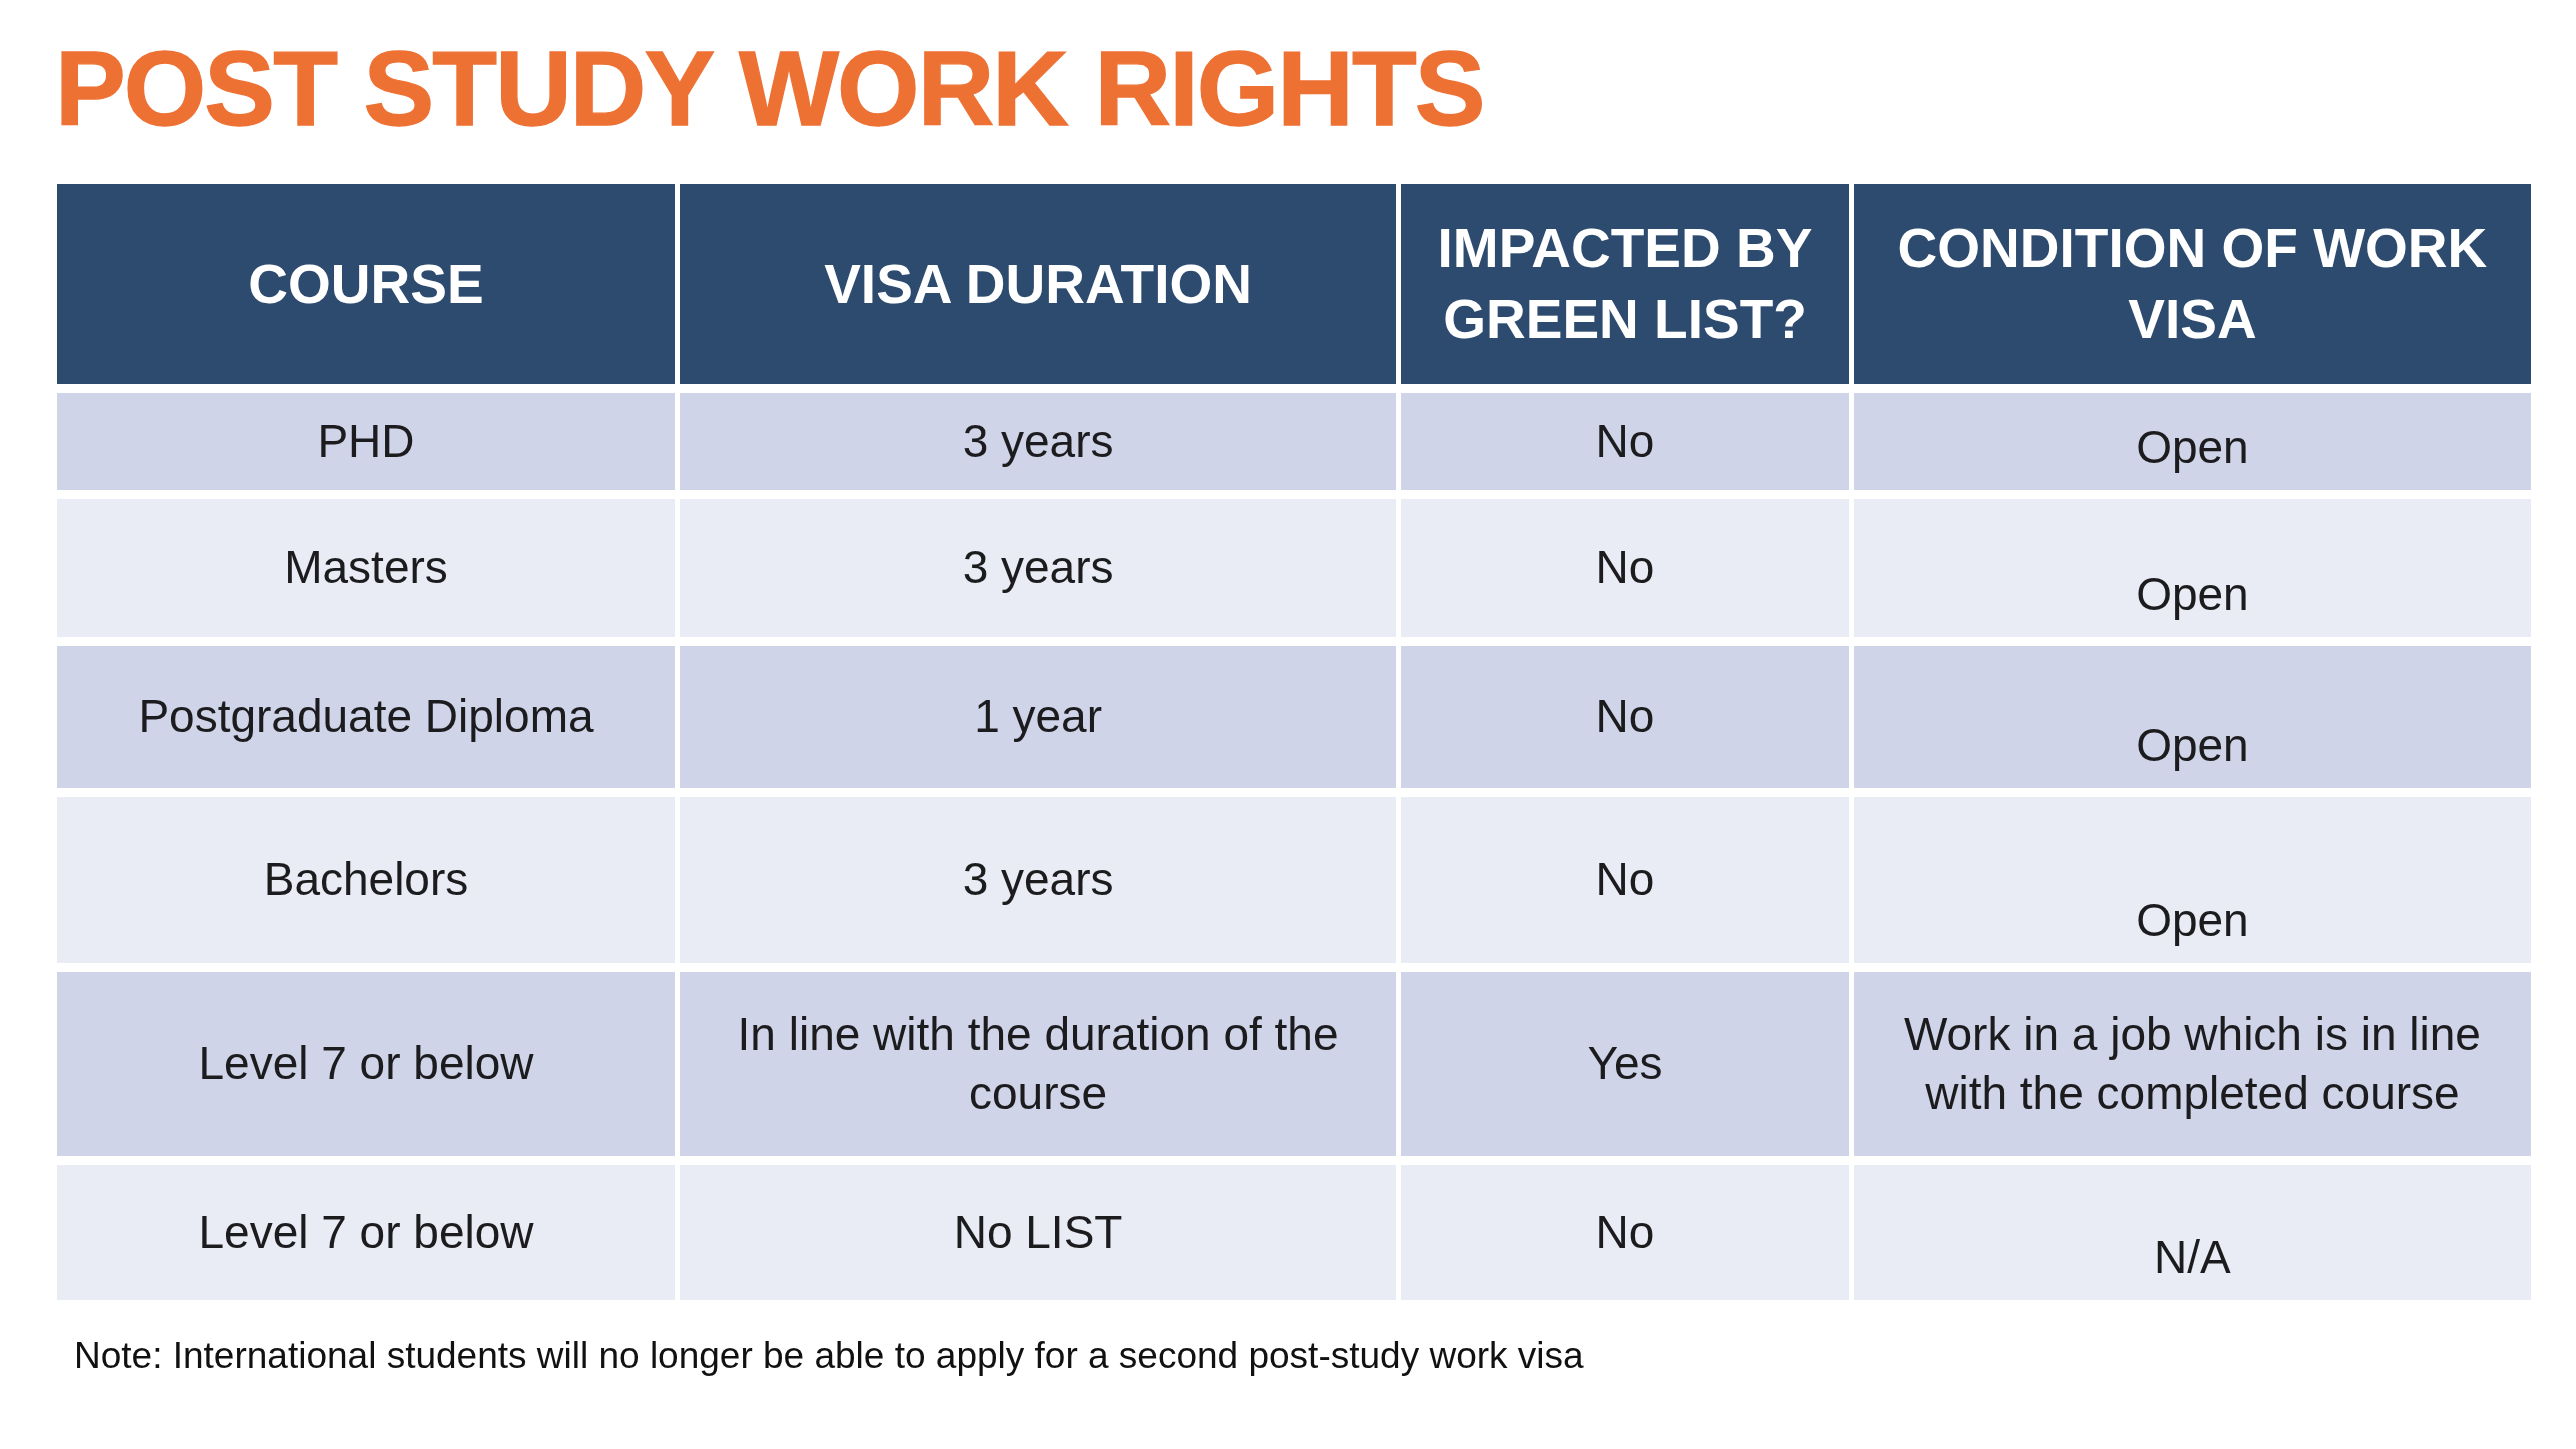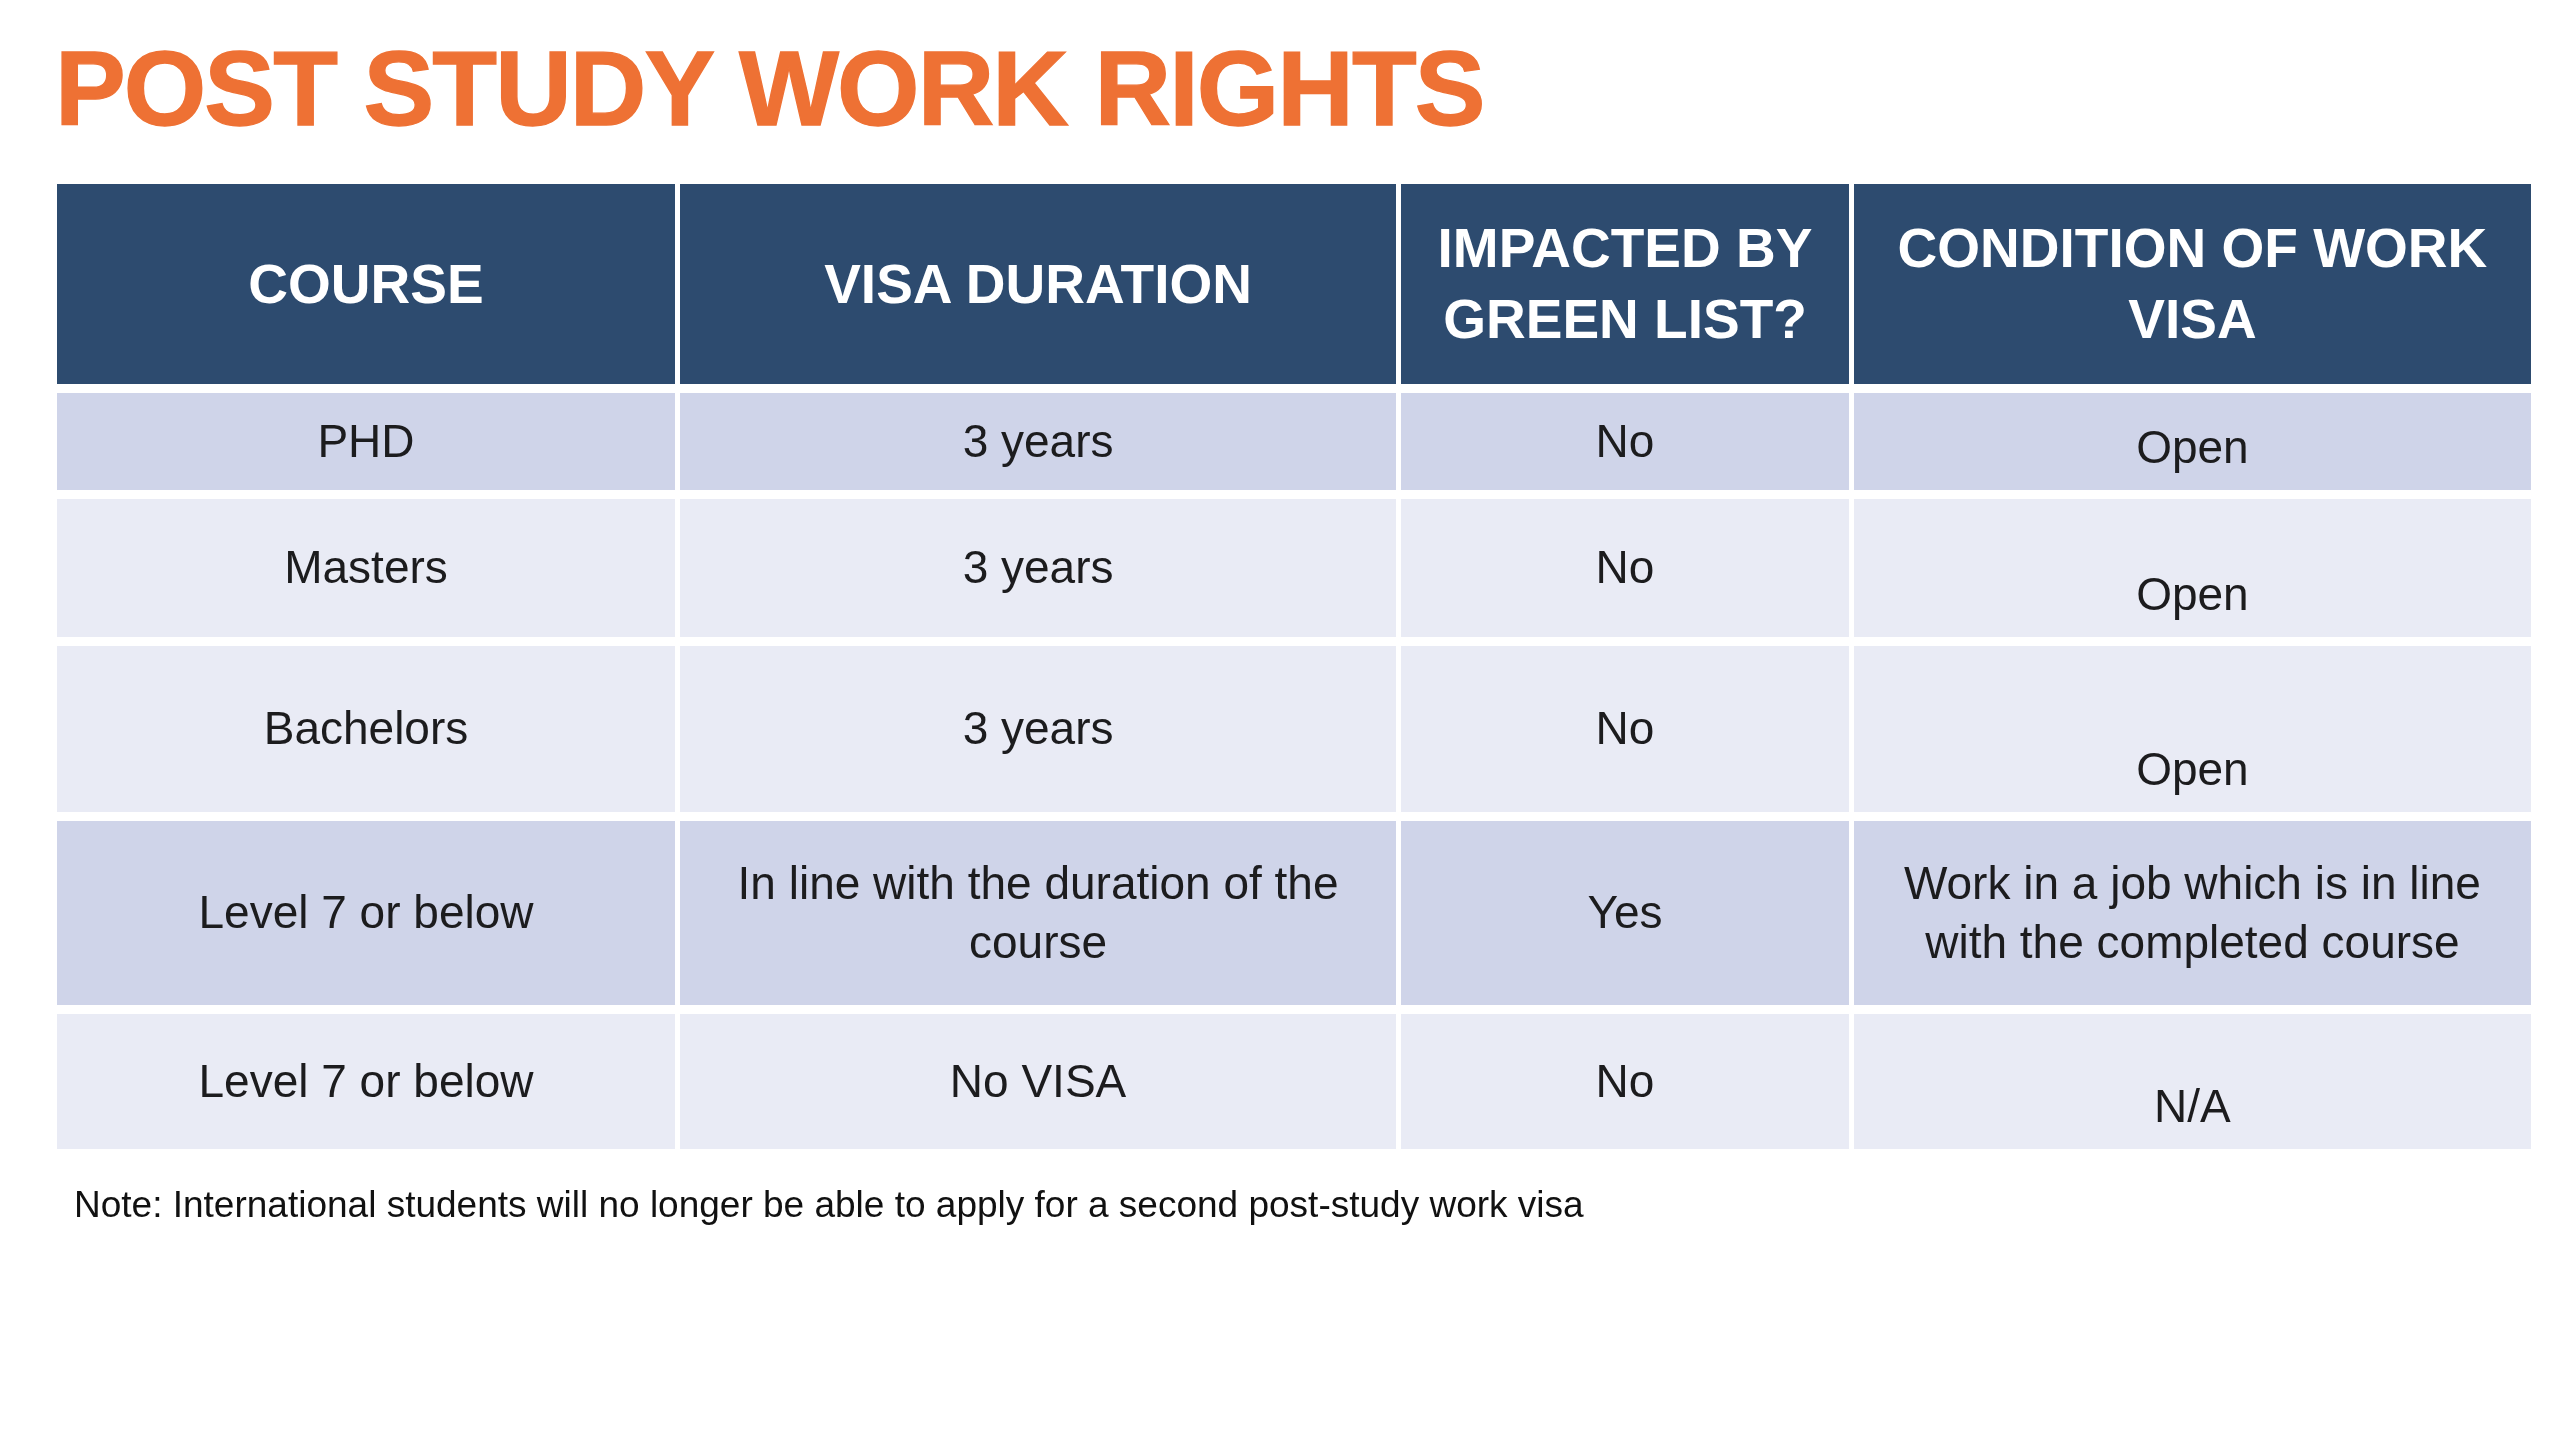--- a/index.html
+++ b/index.html
@@ -108,35 +108,41 @@
         <td>3 years</td>
         <td>No</td>
         <td class="cond">Open</td>
       </tr>
       <tr class="even r2">
         <td>Masters</td>
         <td>3 years</td>
         <td>No</td>
         <td class="cond">Open</td>
       </tr>
+      <tr class="odd r3">
+        <td>Postgraduate Diploma</td>
+        <td>1 year</td>
+        <td>No</td>
+        <td class="cond">Open</td>
+      </tr>
       <tr class="even r4">
         <td>Bachelors</td>
         <td>3 years</td>
         <td>No</td>
         <td class="cond">Open</td>
       </tr>
       <tr class="odd r5">
         <td>Level 7 or below</td>
         <td>In line with the duration of the course</td>
         <td>Yes</td>
         <td class="cond">Work in a job which is in line with the completed course</td>
       </tr>
       <tr class="even r6">
         <td>Level 7 or below</td>
-        <td>No VISA</td>
+        <td>No LIST</td>
         <td>No</td>
         <td class="cond">N/A</td>
       </tr>
     </tbody>
   </table>
 
   <p class="note">Note: International students will no longer be able to apply for a second post-study work visa</p>
 
 
 </div>

